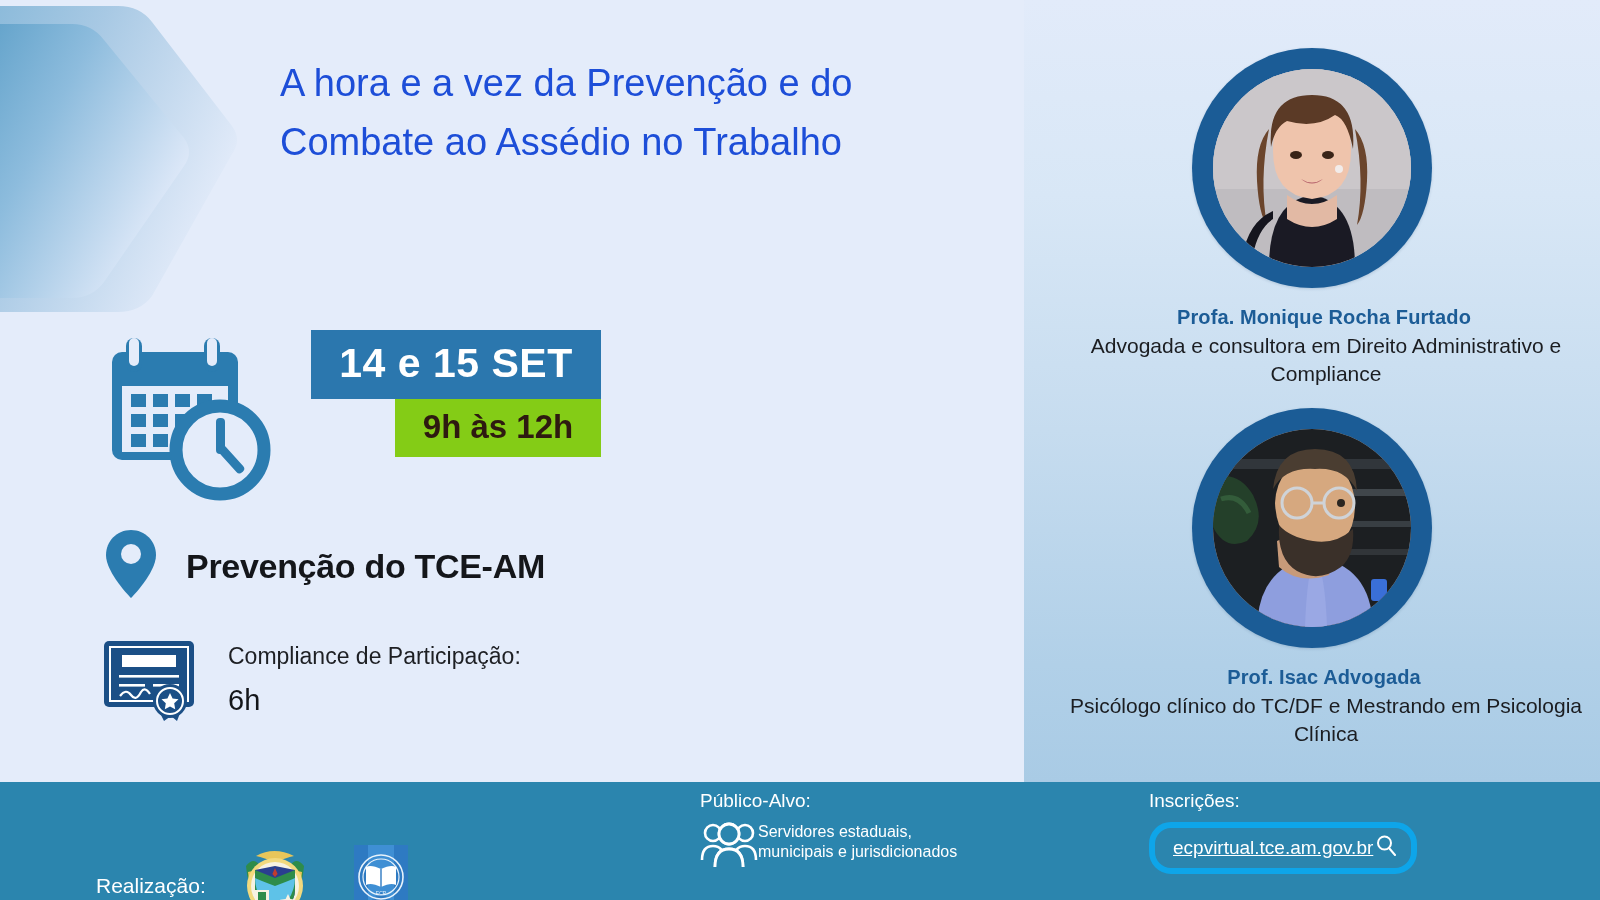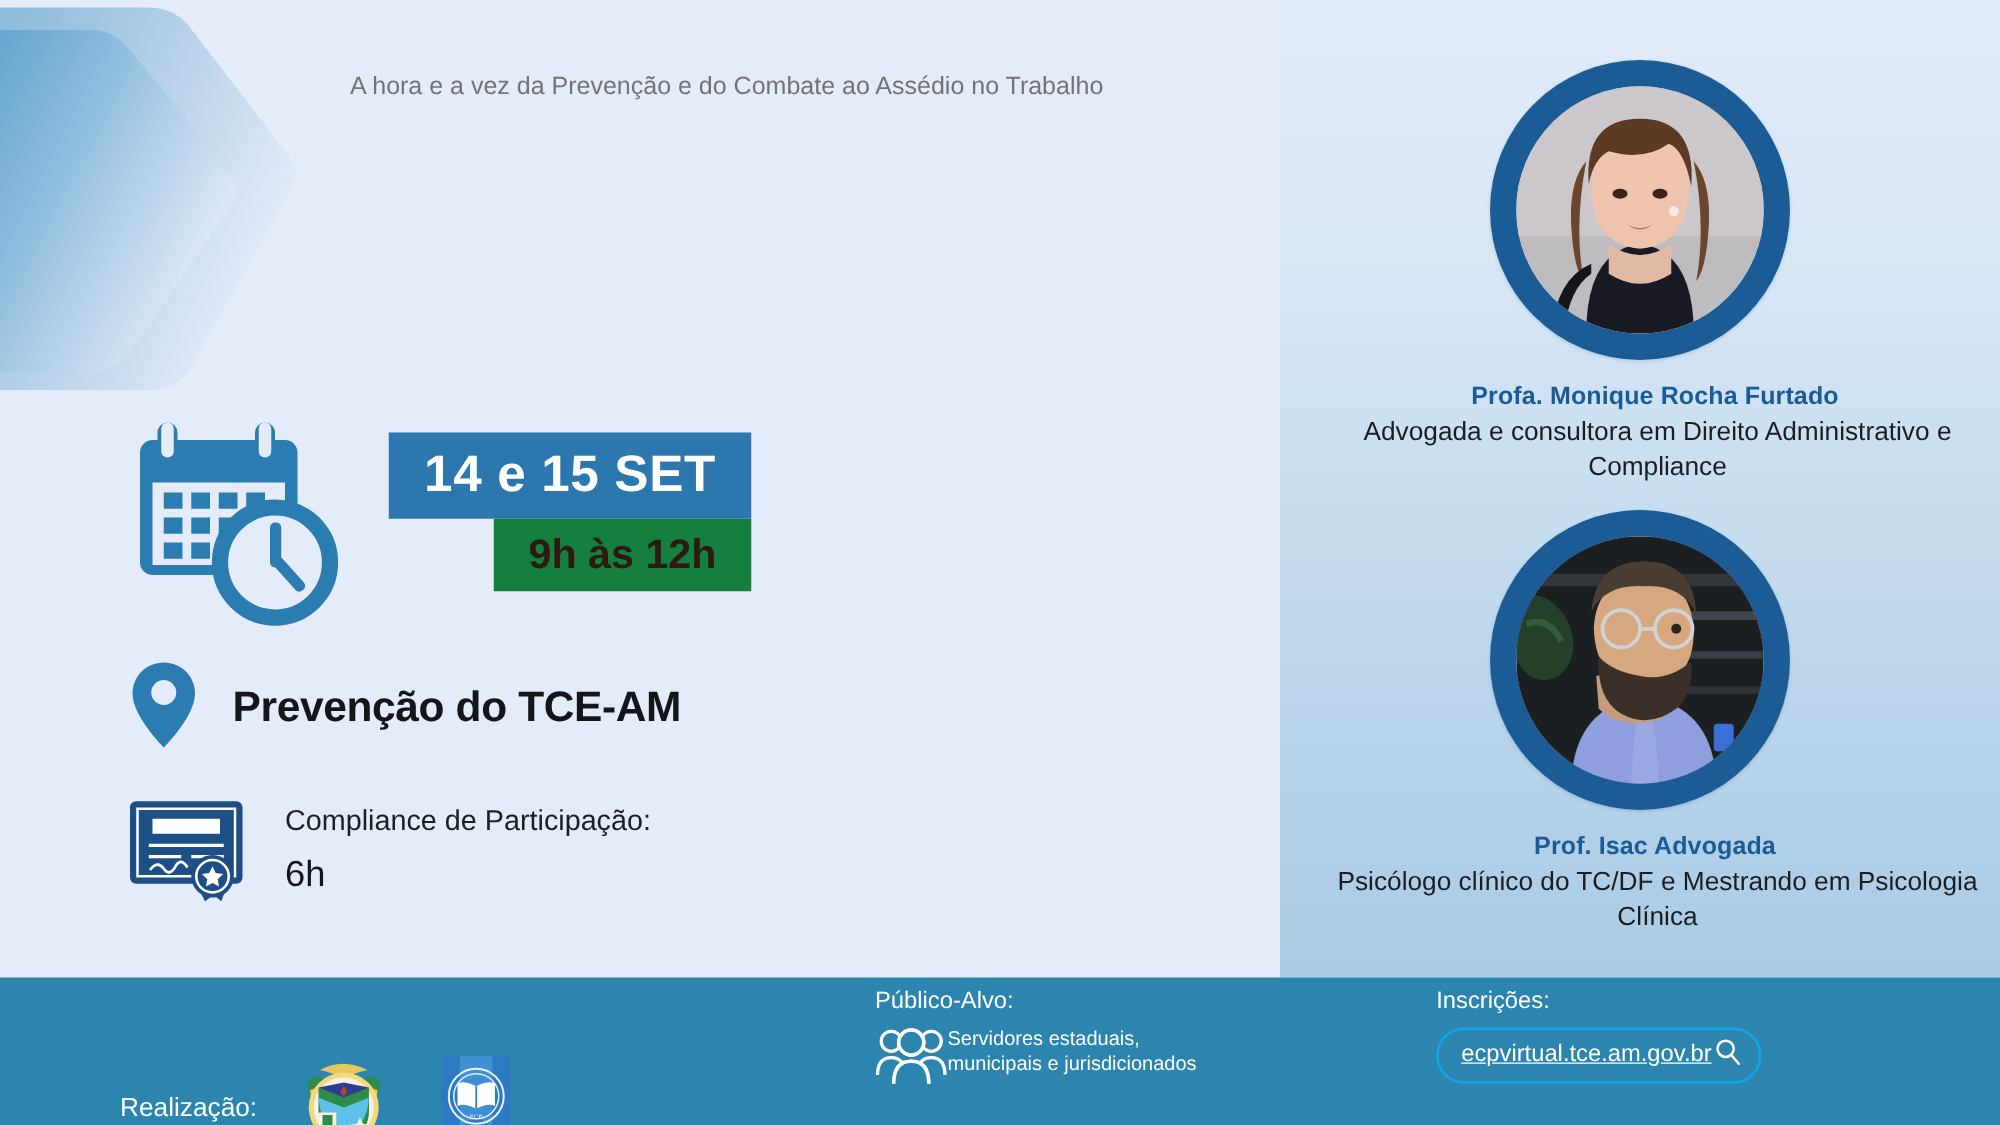--- a/index.html
+++ b/index.html
@@ -37,36 +37,36 @@
 
   
   .title-wrap{ position:absolute; left:280px; top:38px; width:730px; }
   .title{
     font-size:45px; font-weight:bold; font-style:italic;
     color:#17578f; letter-spacing:.2px; line-height:1.42;
     text-transform:uppercase;
   }
   .subtitle{
     margin-top:16px;
-    font-size:20px; color:#737373; line-height:1.55; font-weight:400;
+    font-size:38px; color:#1d4ed8; line-height:1.55; font-weight:400;
   }
 
   
   .date-row{ position:absolute; left:100px; top:330px; display:flex; align-items:flex-start; }
   .cal-icon{ width:195px; height:175px; position:relative; }
-  .date-texts{ margin-left:16px; margin-top:16px; }
+  .date-texts{ margin-left:16px; }
   .date-banner{
     background:#2b77ae; color:#ffffff;
     font-size:41px; font-weight:bold;
     padding:10px 26px 12px 26px;
     display:inline-block; letter-spacing:.5px;
     width:290px; text-align:center;
   }
   .time-box{
-    background:#15803d; color:#2e1a10;
+    background:#84cc16; color:#2e1a10;
     font-size:33px; font-weight:bold;
     padding:9px 22px 11px 22px;
     display:block; margin-left:84px; text-align:center; width:206px;
   }
 
   
   .loc-row{ position:absolute; left:104px; top:528px; display:flex; align-items:center; }
   .loc-text{ font-size:34px; font-weight:bold; color:#14161a; margin-left:28px; letter-spacing:-0.3px;}
 
   
@@ -103,21 +103,21 @@
 
   .publico{ position:absolute; left:700px; top:790px; width:260px;}
   .publico-label{ color:#ffffff; font-size:19px; margin-bottom:8px;}
   .publico-body{ display:flex; align-items:flex-start; }
   .publico-text{ color:#ffffff; font-size:16px; line-height:1.28; margin-left:0; margin-top:2px;}
 
   .inscricoes{ position:absolute; left:1149px; top:790px; width:300px;}
   .inscricoes-label{ color:#ffffff; font-size:19px; margin-bottom:10px;}
   .url-pill{
     display:inline-flex; align-items:center;
-    border:2px solid #0ea5e9; border-radius:22px;
+    border:6px solid #0ea5e9; border-radius:22px;
     padding:6px 14px 7px 18px; color:#ffffff; font-size:19px;
   }
   .url-pill .mag{ margin-left:2px; }
 </style>
 </head>
 <body>
 
 <div class="poster">
 
   <div class="left-panel"></div>

